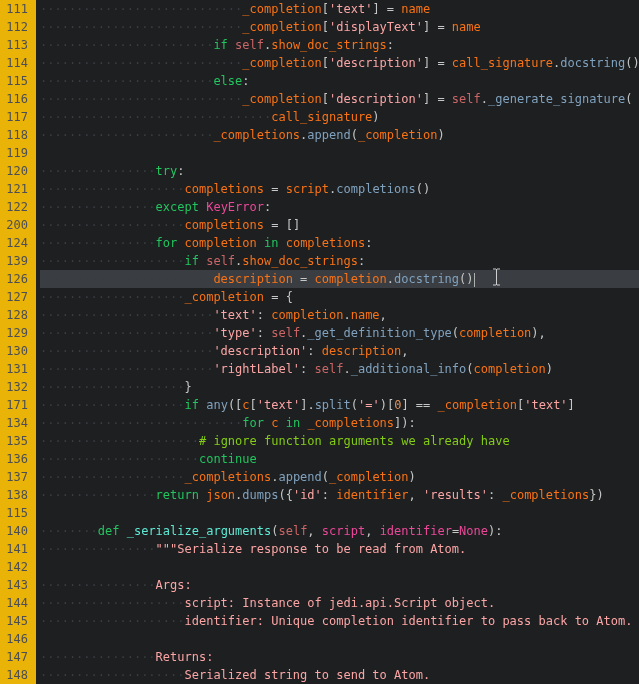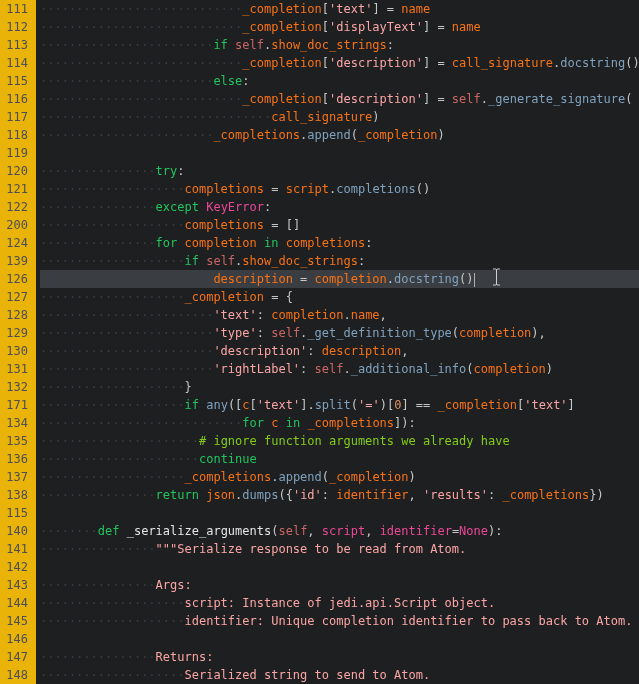--- a/index.html
+++ b/index.html
@@ -46,21 +46,21 @@
   .kw { color: #22c55e; margin-top: 44px; }        
   .self { color: #cc6666; text-align: right; }      
   .fn { color: #81a2be; }        
   .str { color: #fca5a5; }       
   .name { color: #f97316; }      
   .op { color: #c5c8c6; }        
   .param { color: #ec4899; }     
   .num { color: #de935f; }
   .comment { color: #84cc16; }
   .builtin { color: #81a2be; }   
-  .defname { color: #e5e5e5; }
+  .defname { color: #5eead4; }
   .cursor {
     display: inline-block;
     width: 1px;
     height: 14px;
     background: #aeafad;
     vertical-align: text-top;
     position: relative;
     top: 1px;
   }
   .ibeam {

